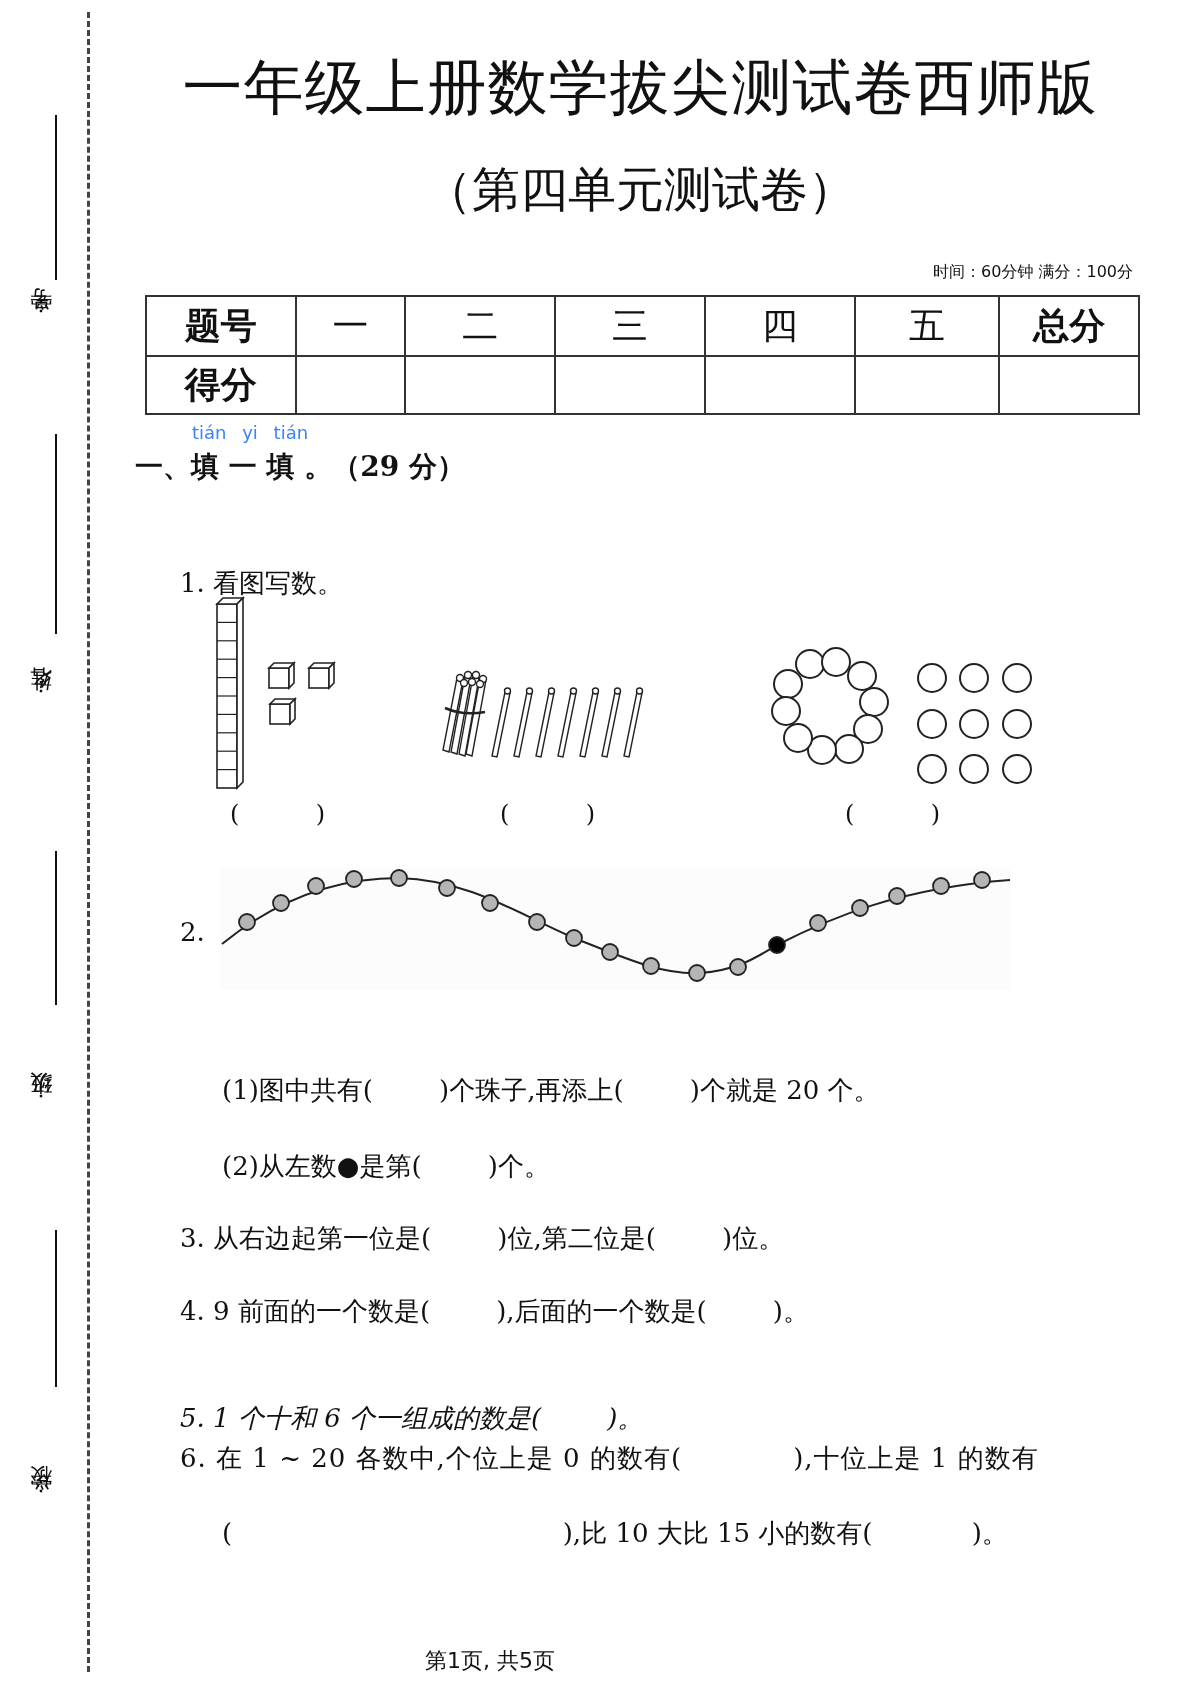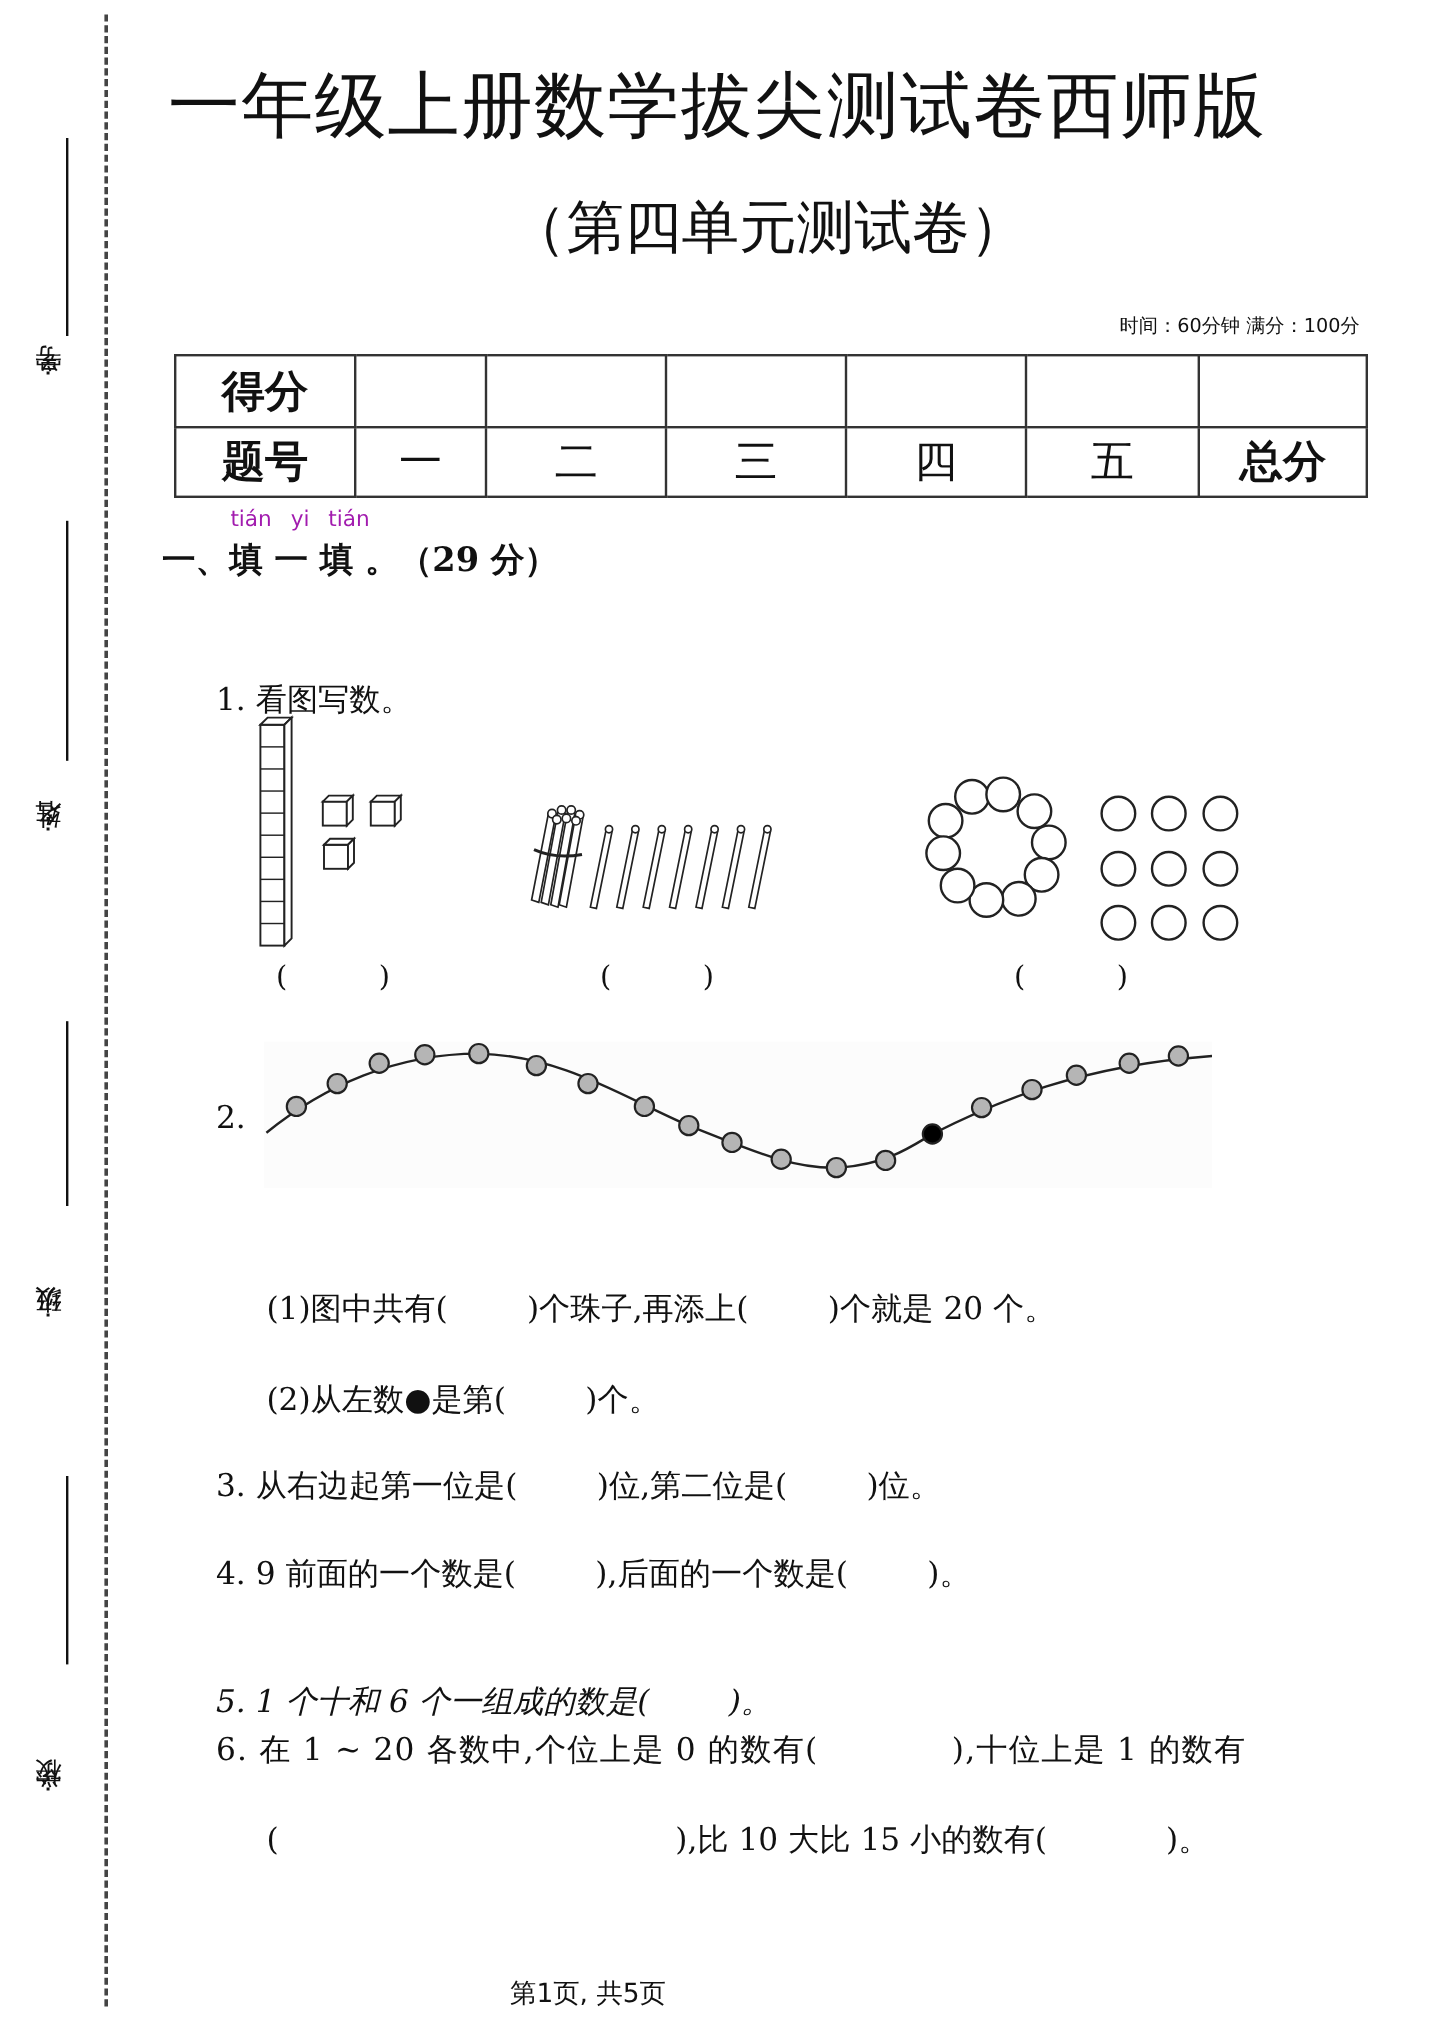--- a/index.html
+++ b/index.html
@@ -4,32 +4,32 @@
 <style>
   * { box-sizing: border-box; margin: 0; padding: 0; }
   html, body { width: 1191px; height: 1684px; background: #ffffff; overflow: hidden; }
   body { position: relative; font-family: "DejaVu Serif", "Liberation Serif", serif; color: #111; }
 
   .binding-line { position: absolute; left: 87px; top: 12px; height: 1660px; border-left: 3px dashed #444; }
   .side-underline { position: absolute; left: 55px; width: 0; border-left: 2px solid #111; }
   .side-label { position: absolute; left: 26px; width: 30px; font-family: "DejaVu Sans", sans-serif; font-size: 22px;
     writing-mode: vertical-rl; transform: rotate(180deg); letter-spacing: 2px; }
 
-  .title { position: absolute; left: 140px; width: 1000px; top: 48px; text-align: left;
+  .title { position: absolute; left: 140px; width: 1000px; top: 48px; text-align: center;
     font-family: "DejaVu Sans", sans-serif; font-size: 60px; font-weight: 500; letter-spacing: 1px; }
   .subtitle { position: absolute; left: 140px; width: 1000px; top: 158px; text-align: center;
     font-family: "DejaVu Sans", sans-serif; font-size: 48px; }
   .meta { position: absolute; right: 58px; top: 262px; font-family: "DejaVu Sans", sans-serif; font-size: 16px; }
 
   table.score { position: absolute; left: 145px; top: 295px; width: 995px; border-collapse: collapse; }
   table.score td { border: 2px solid #333; height: 60px; text-align: center; font-family: "DejaVu Sans", sans-serif;
     font-size: 36px; font-weight: bold; }
   table.score tr:nth-child(2) td { height: 58px; }
 
-  .pinyin { position: absolute; left: 192px; top: 422px; font-family: "DejaVu Sans", sans-serif; font-size: 18px; color: #a21caf; word-spacing: 10px; }
+  .pinyin { position: absolute; left: 192px; top: 422px; font-family: "DejaVu Sans", sans-serif; font-size: 18px; color: #3b82f6; word-spacing: 10px; }
   .section-title { position: absolute; left: 135px; top: 448px; font-size: 28px; font-weight: bold; }
   .section-title .score-note { font-weight: bold; }
 
   .q { position: absolute; font-size: 26px; white-space: pre; margin-top: 41px; }
   .paren { position: absolute; font-size: 24px; }
 
   svg.fig { position: absolute; overflow: visible; }
   .footer { position: absolute; left: 0; width: 980px; top: 1646px; text-align: center;
     font-family: "DejaVu Sans", sans-serif; font-size: 22px; }
 </style>
@@ -55,36 +55,36 @@
   <div class="side-label" style="top:1480px;">学校：</div>
 </div>
 
 <div class="title">一年级上册数学拔尖测试卷西师版</div>
 <div class="subtitle">（第四单元测试卷）</div>
 <div class="meta">时间：60分钟  满分：100分</div>
 
 <table class="score">
   <tbody>
       <tr>
-    <td>得分</td>
-    <td></td>
-    <td></td>
-    <td></td>
-    <td></td>
-    <td></td>
-    <td></td>
-  </tr>
-  <tr>
     <td style="width:150px;">题号</td>
     <td style="width:110px;font-weight:normal;">一</td>
     <td style="width:150px;font-weight:normal;">二</td>
     <td style="width:150px;font-weight:normal;">三</td>
     <td style="width:150px;font-weight:normal;">四</td>
     <td style="width:145px;font-weight:normal;">五</td>
     <td style="width:140px;">总分</td>
+  </tr>
+  <tr>
+    <td>得分</td>
+    <td></td>
+    <td></td>
+    <td></td>
+    <td></td>
+    <td></td>
+    <td></td>
   </tr>
 </tbody>
   </table>
 
 <div class="pinyin">tián  yi  tián</div>
 <div class="section-title">
   <span>一、填 一 填 。</span><span class="score-note">（29 分）</span>
 </div>
 
 <div class="q" style="left:180px;top:525px;">1. 看图写数。</div>

